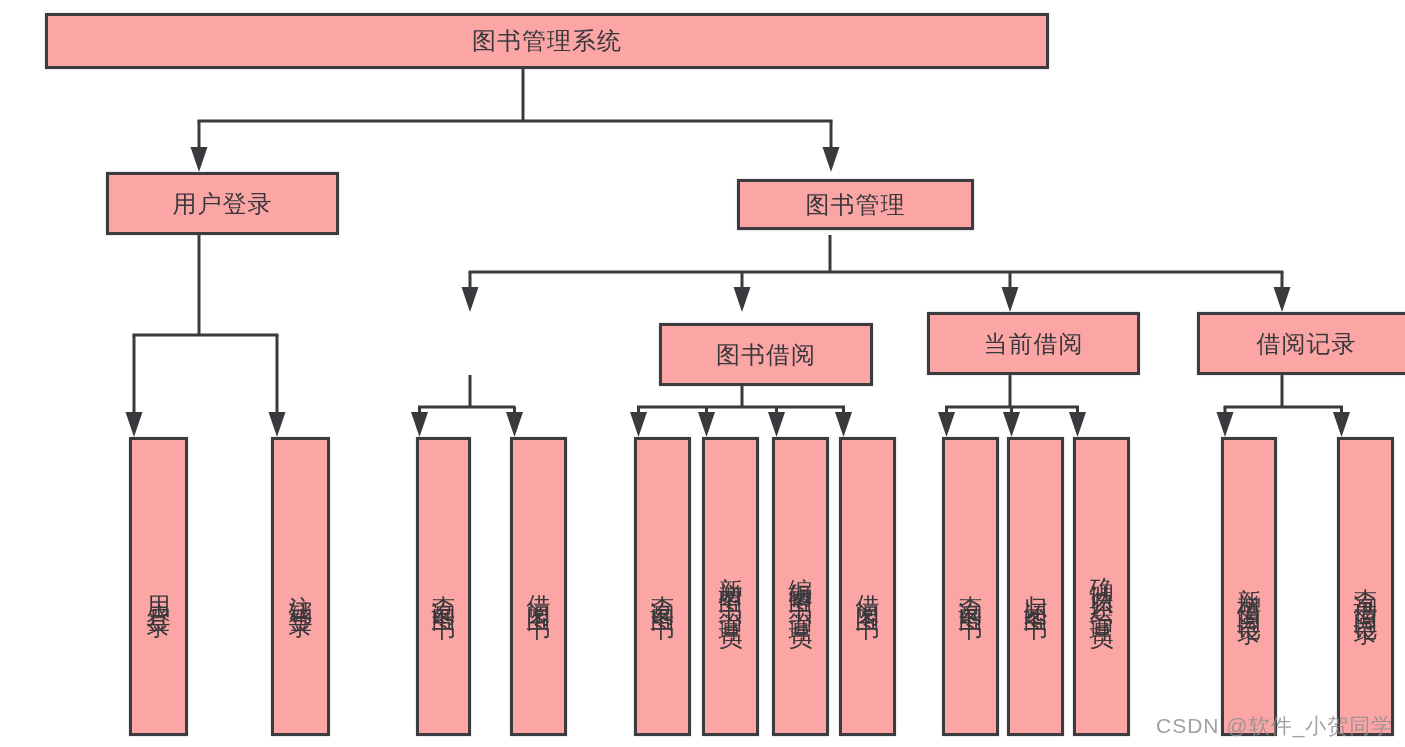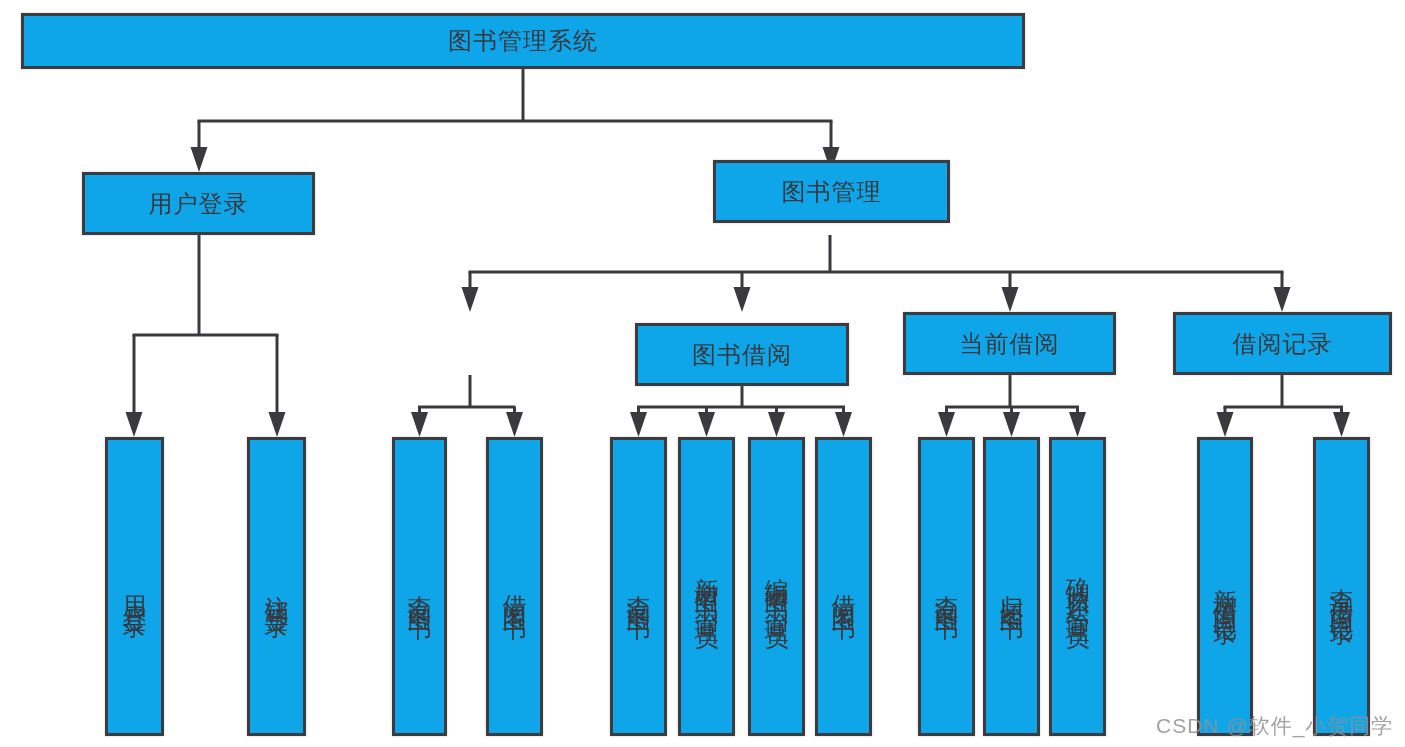--- a/index.html
+++ b/index.html
@@ -18,29 +18,30 @@
   #connectors {
     position: absolute;
     left: 0;
     top: 0;
     z-index: 1;
     pointer-events: none;
   }
   .node {
     position: absolute;
     box-sizing: border-box;
-    background: #0ea5e9;
+    background: #fca5a5;
     border: 3px solid #3b3b40;
     color: #38383c;
     display: flex;
     align-items: center;
     justify-content: center;
     text-align: center;
     z-index: 2;
     box-shadow: 0 0 2px rgba(140,140,140,0.45);
+    margin-left: 24px;
   }
   .node-h {
     font-size: 24px;
     letter-spacing: 1px;
     line-height: 1;
   }
   .node-root {
     border-width: 3px;
   }
   .node-v {
@@ -127,21 +128,21 @@
     <line class="cline" x1="1223.5" y1="407" x2="1343" y2="407"></line>
     <line class="cline" x1="1225" y1="407" x2="1225" y2="420"></line>
     <line class="cline" x1="1341.5" y1="407" x2="1341.5" y2="420"></line>
     <polygon class="ahead" points="1216.5,412 1233.5,412 1225,437"></polygon>
     <polygon class="ahead" points="1333,412 1350,412 1341.5,437"></polygon>
   </svg>
 
   <div class="node node-h node-root" style="left:21px; top:13px; width:1004px; height:56px;">图书管理系统</div>
 
   <div class="node node-h" style="left:82px; top:172px; width:233px; height:63px;">用户登录</div>
-  <div class="node node-h" style="left:713px; top:160px; width:237px; height:63px;">图书管理</div>
+  <div class="node node-h" style="left:713px; top:179px; width:237px; height:51px;">图书管理</div>
 
   <div class="node node-h" style="left:635px; top:323px; width:214px; height:63px;">图书借阅</div>
   <div class="node node-h" style="left:1173px; top:312px; width:219px; height:63px;">借阅记录</div>
   <div class="node node-h" style="left:903px; top:312px; width:213px; height:63px;">当前借阅</div>
 
   <div class="node node-v" style="left:105px; top:437px; width:59px; height:299px;">用户登录</div>
   <div class="node node-v" style="left:247px; top:437px; width:59px; height:299px;">注销登录</div>
 
   <div class="node node-v" style="left:392px; top:437px; width:55px; height:299px;">查询图书</div>
   <div class="node node-v" style="left:486px; top:437px; width:57px; height:299px;">借阅图书</div>

